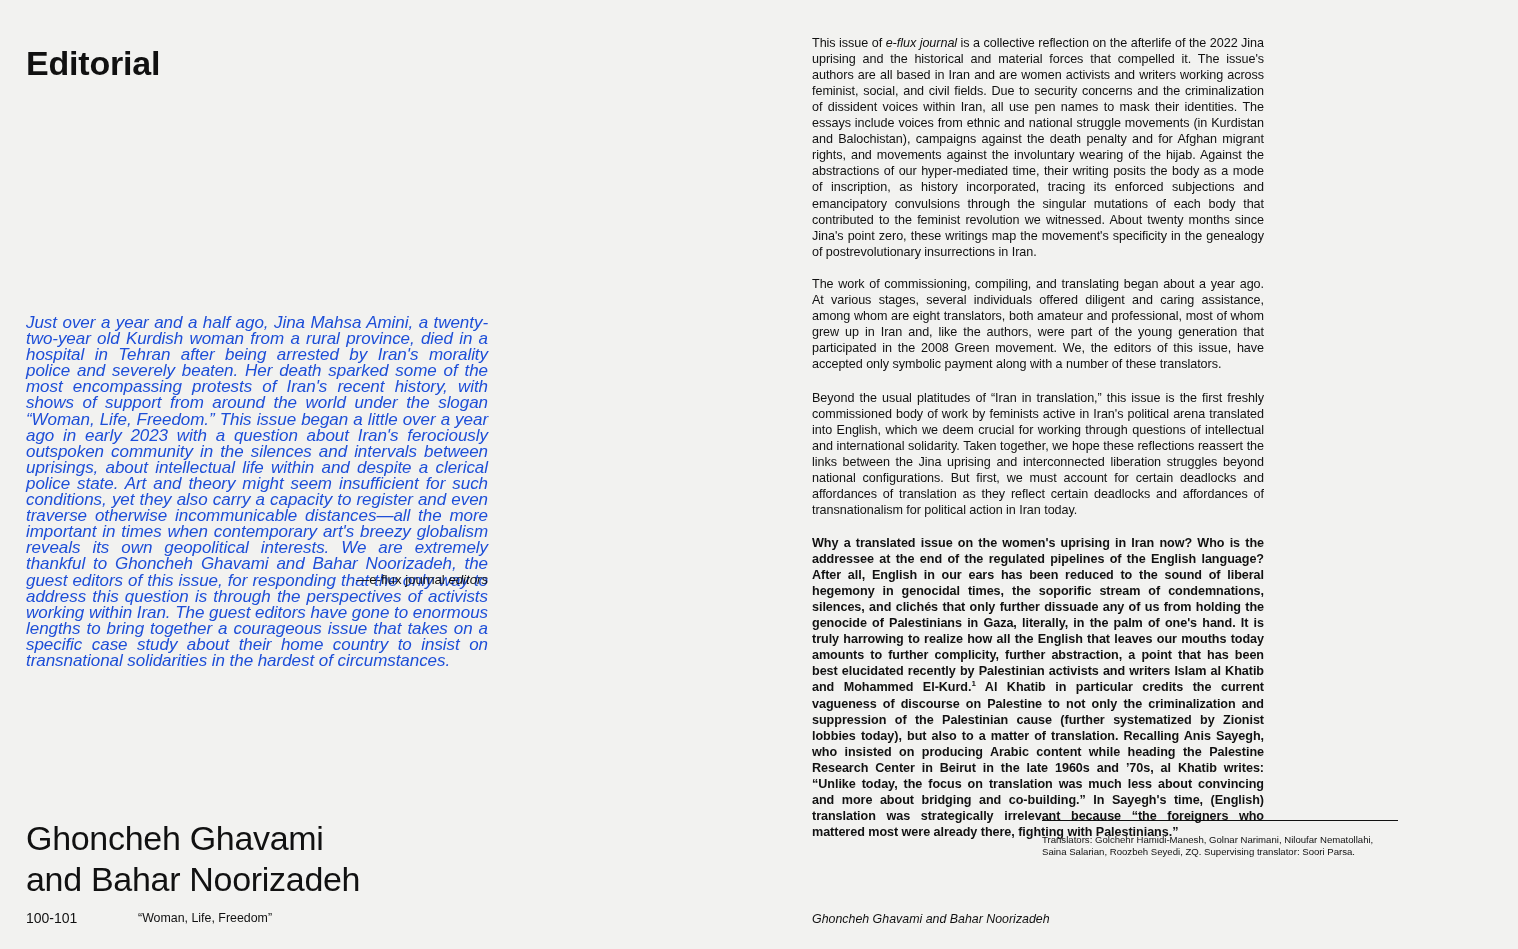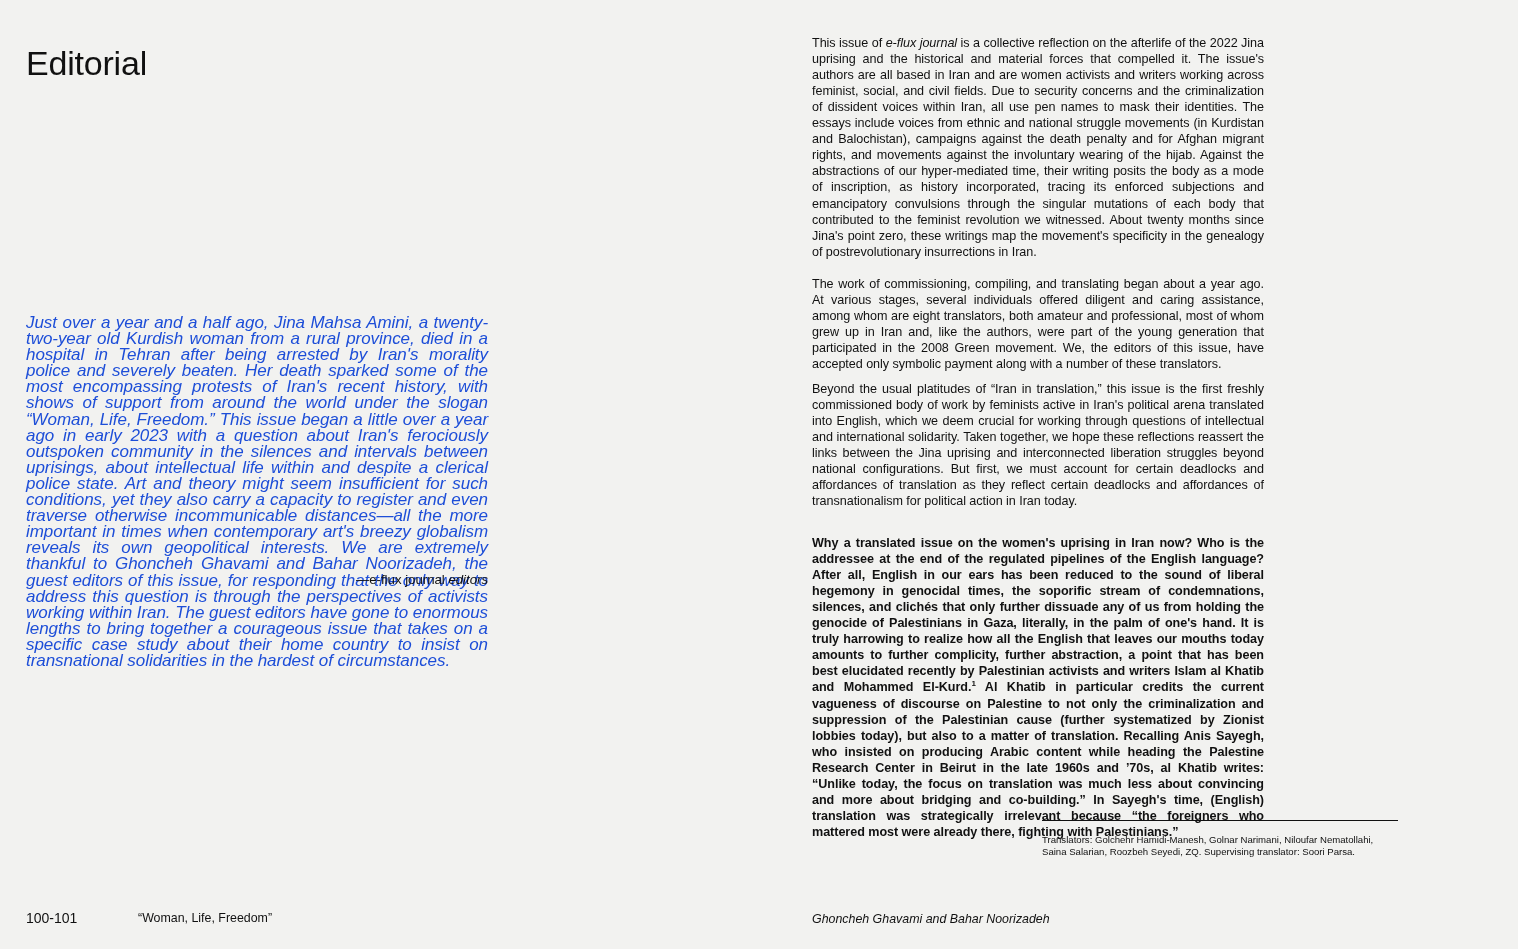--- a/index.html
+++ b/index.html
@@ -28,21 +28,21 @@
     top: 0;
     width: 740px;
     height: 949px;
   }
   .editorial-title {
     position: absolute;
     left: 0;
     top: 20px;
     font-size: 34px;
     line-height: 40px;
-    font-weight: 400;
+    font-weight: 700;
     letter-spacing: -0.2px;
     color: #111;
   }
   .lead-para {
     position: absolute;
     left: 0;
     top: 298px;
     width: 462px;
     font-style: italic;
     font-size: 17px;
@@ -109,21 +109,21 @@
     line-height: 16.1px;
     letter-spacing: -0.05px;
     text-align: justify;
     text-justify: inter-word;
     color: #111;
     hyphens: manual;
   }
   .body-text em { font-style: italic; }
   .p1 { top: 22px; }
   .p2 { top: 263px; }
-  .p3 { top: 368px; }
+  .p3 { top: 377px; }
   .p4 { top: 522px; font-weight: bold; }
 
   sup.fn {
     font-size: 8px;
     vertical-align: super;
     line-height: 0;
   }
 
   .rule {
     position: absolute;
@@ -160,20 +160,22 @@
   <div class="left-col">
 
     <h1 class="editorial-title">Editorial</h1>
 
     <p class="lead-para">Just over a year and a half ago, Jina Mahsa Amini, a twenty-two-year old Kurdish woman from a rural province, died in a hospital in Tehran after being arrested by Iran's morality police and severely beaten. Her death sparked some of the most encompassing protests of Iran's recent history, with shows of support from around the world under the slogan “Woman, Life, Freedom.” This issue began a little over a year ago in early 2023 with a question about Iran's ferociously outspoken community in the silences and intervals between uprisings, about intellectual life within and despite a clerical police state. Art and theory might seem insufficient for such conditions, yet they also carry a capacity to register and even traverse otherwise incommunicable distances—all the more important in times when contemporary art's breezy globalism reveals its own geopolitical interests. We are extremely thankful to Ghoncheh Ghavami and Bahar Noorizadeh, the guest editors of this issue, for responding that the only way to address this question is through the perspectives of activists working within Iran. The guest editors have gone to enormous lengths to bring together a courageous issue that takes on a specific case study about their home country to insist on transnational solidarities in the hardest of circumstances.</p>
 
     <div class="lead-signature">
       <span>—e-flux journal </span><em>editors</em>
     </div>
 
+    <h2 class="authors" style="white-space: pre-line;">Ghoncheh Ghavami
+and Bahar Noorizadeh</h2>
 
     <div class="footer-pages">100-101</div>
 
     <div class="footer-quote">“Woman, Life, Freedom”</div>
   </div>
 
   <div class="right-col">
 
     <p class="body-text p1"><span>This issue of </span><em>e-flux journal</em><span> is a collective reflection on the afterlife of the 2022 Jina uprising and the historical and material forces that compelled it. The issue's authors are all based in Iran and are women activists and writers working across feminist, social, and civil fields. Due to security concerns and the criminalization of dissident voices within Iran, all use pen names to mask their identities. The essays include voices from ethnic and national struggle movements (in Kurdistan and Balochistan), campaigns against the death penalty and for Afghan migrant rights, and movements against the involuntary wearing of the hijab. Against the abstractions of our hyper-mediated time, their writing posits the body as a mode of inscription, as history incorporated, tracing its enforced subjections and emancipatory convulsions through the singular mutations of each body that contributed to the feminist revolution we witnessed. About twenty months since Jina's point zero, these writings map the movement's specificity in the genealogy of postrevolutionary insurrections in Iran.</span></p>
 

